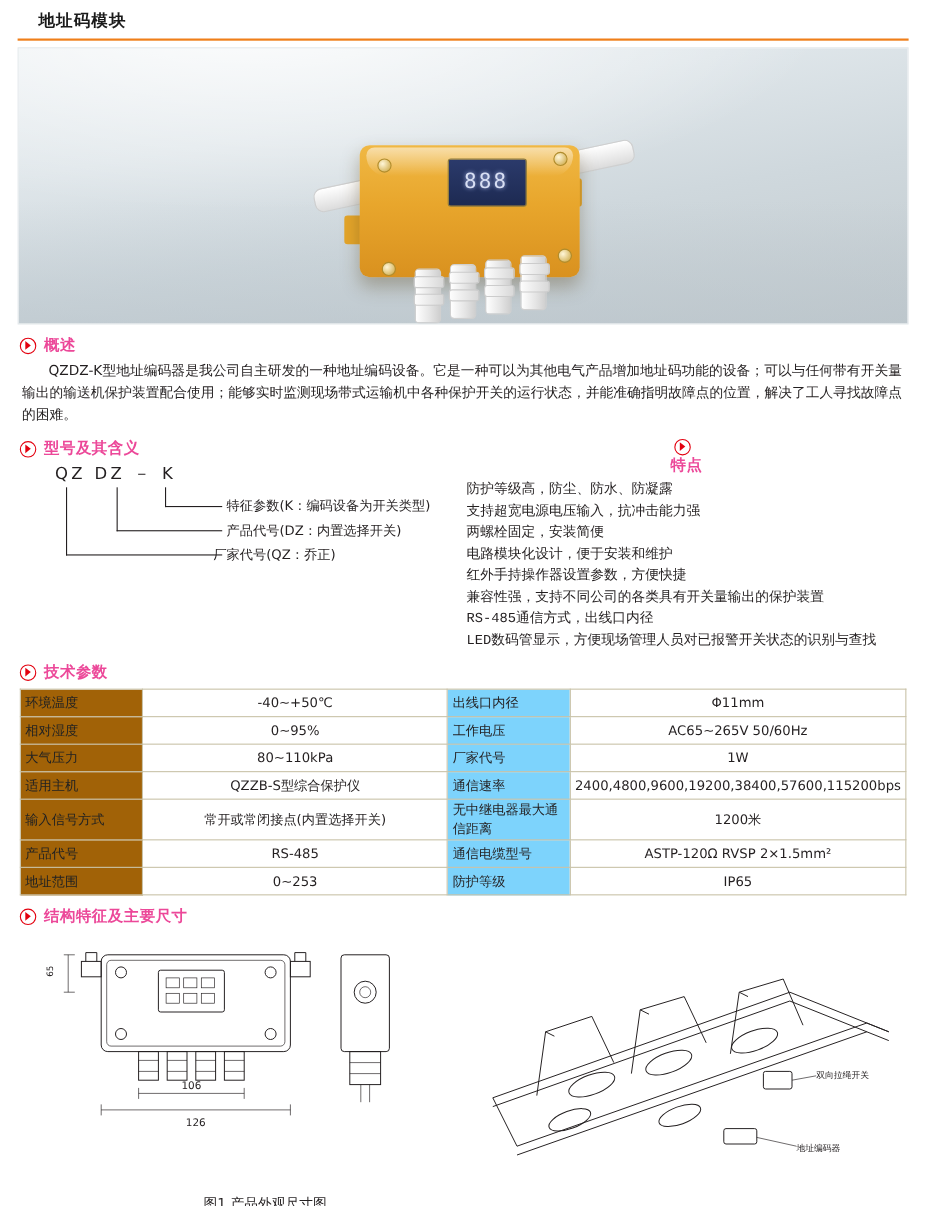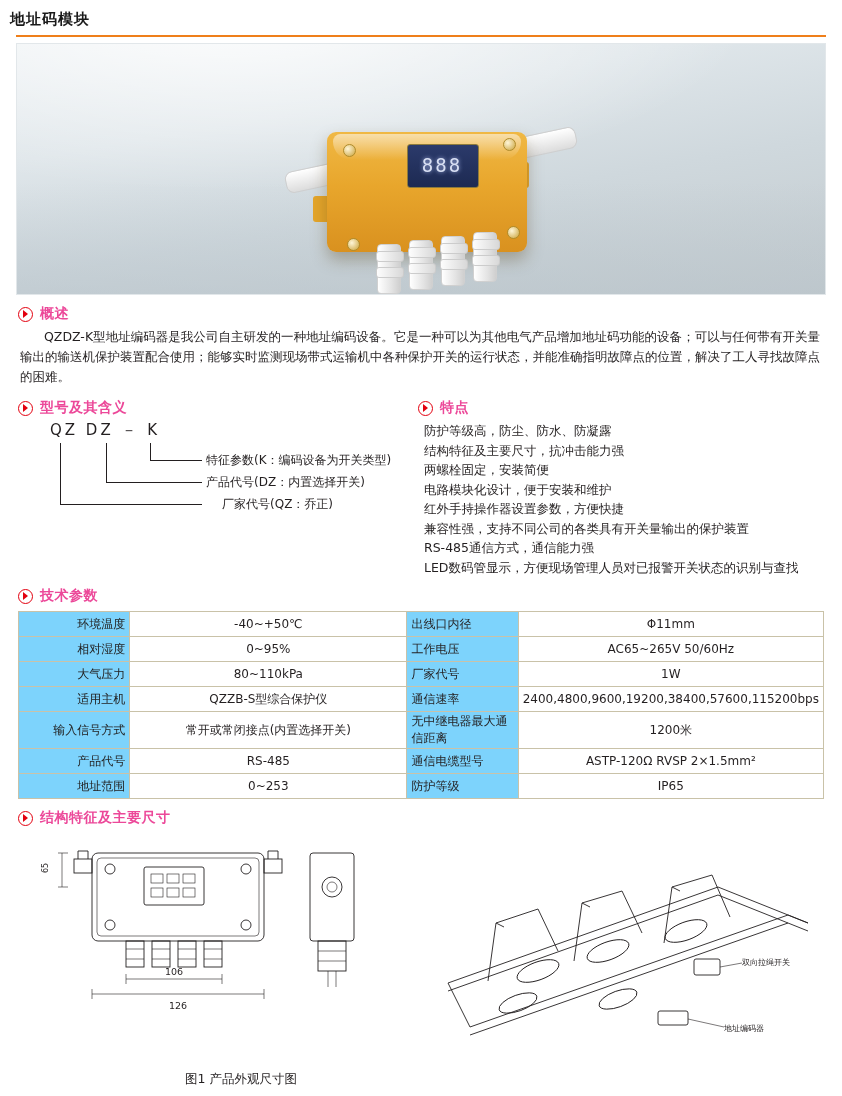--- a/index.html
+++ b/index.html
@@ -8,21 +8,21 @@
     background:#ffffff;
     font-family:"DejaVu Sans","Liberation Sans",sans-serif;
     color:#231f20;
     font-size:12px;
   }
   .page{width:842px;min-height:1096px;position:relative;padding:0;box-sizing:border-box;}
 
   
   .page-title{
     font-size:15px;font-weight:bold;color:#1a1a1a;
-    padding:10px 0 6px 10px;letter-spacing:1px;
+    padding:10px 0 6px 35px;letter-spacing:1px;
   }
   .title-rule{height:2px;background:#ef7f1a;margin:0 16px 0 16px;}
 
   
   .hero{
     margin:6px 16px 0 16px;
     height:250px;
     position:relative;
     overflow:hidden;
     background:linear-gradient(170deg,#e9eef1 0%,#dfe6ea 30%,#cfd8dd 60%,#c2cace 100%);
@@ -88,28 +88,28 @@
   .col-left{width:410px;}
   .col-right{width:420px;}
 
   
   .model{position:relative;height:110px;margin:4px 0 0 42px;font-size:12.5px;}
   .model-code{font-size:15px;letter-spacing:3px;margin-left:8px;}
   .mline{position:absolute;background:#231f20;}
   .mlabel{position:absolute;font-size:12px;white-space:nowrap;}
 
   
-  .feat{margin:2px 0 0 14px;line-height:19.5px;font-size:12.5px;}
+  .feat{margin:2px 0 0 14px;line-height:19.5px;font-size:12.5px;font-family:Liberation Mono, monospace;}
   .feat div{white-space:nowrap;}
 
   
   .tbl-wrap{margin:6px 16px 0 18px;}
   table.spec{border-collapse:collapse;width:806px;font-size:12px;}
   table.spec td{border:1px solid #c9c2a8;height:22px;padding:1px 4px;}
-  td.k{background:#7dd3fc;width:112px;text-align:right;color:#222;}
+  td.k{background:#a16207;width:112px;text-align:left;color:#222;}
   td.v{background:#ffffff;text-align:center;width:290px;}
   td.k2{background:#7dd3fc;width:112px;text-align:left;}
   td.v2{background:#ffffff;text-align:center;}
 
   
   .draw-area{position:relative;height:240px;margin:4px 16px 0 18px;}
   .fig-cap{text-align:center;font-size:12.5px;}
 </style>
 </head>
 <body>
@@ -181,37 +181,37 @@
         <div class="mline" style="left:108px;top:39px;width:52px;height:1px;"></div>
 
         <div class="mline" style="left:64px;top:22px;width:1px;height:40px;"></div>
         <div class="mline" style="left:64px;top:61px;width:96px;height:1px;"></div>
 
         <div class="mline" style="left:18px;top:22px;width:1px;height:62px;"></div>
         <div class="mline" style="left:18px;top:83px;width:142px;height:1px;"></div>
 
         <div class="mlabel" style="left:164px;top:31px;">特征参数(K：编码设备为开关类型)</div>
         <div class="mlabel" style="left:164px;top:53px;">产品代号(DZ：内置选择开关)</div>
-        <div class="mlabel" style="left:180px;top:75px;text-align:center;">厂家代号(QZ：乔正)</div>
+        <div class="mlabel" style="left:152px;top:75px;text-align:center;">厂家代号(QZ：乔正)</div>
       </div>
     </div>
 
     <div class="col-right">
-      <div class="sec" style="margin-left:8px;">
+      <div class="sec" style="margin-left:8px;flex-direction:column;">
         <span class="sec-bullet"></span>
         <span class="sec-title">特点</span>
       </div>
       <div class="feat">
         <div>防护等级高，防尘、防水、防凝露</div>
-        <div>结构特征及主要尺寸，抗冲击能力强</div>
+        <div>支持超宽电源电压输入，抗冲击能力强</div>
         <div>两螺栓固定，安装简便</div>
         <div>电路模块化设计，便于安装和维护</div>
         <div>红外手持操作器设置参数，方便快捷</div>
         <div>兼容性强，支持不同公司的各类具有开关量输出的保护装置</div>
-        <div>RS-485通信方式，通信能力强</div>
+        <div>RS-485通信方式，出线口内径</div>
         <div>LED数码管显示，方便现场管理人员对已报警开关状态的识别与查找</div>
       </div>
     </div>
   </div>
 
   <div class="sec">
     <span class="sec-bullet"></span>
     <span class="sec-title">技术参数</span>
   </div>
 

